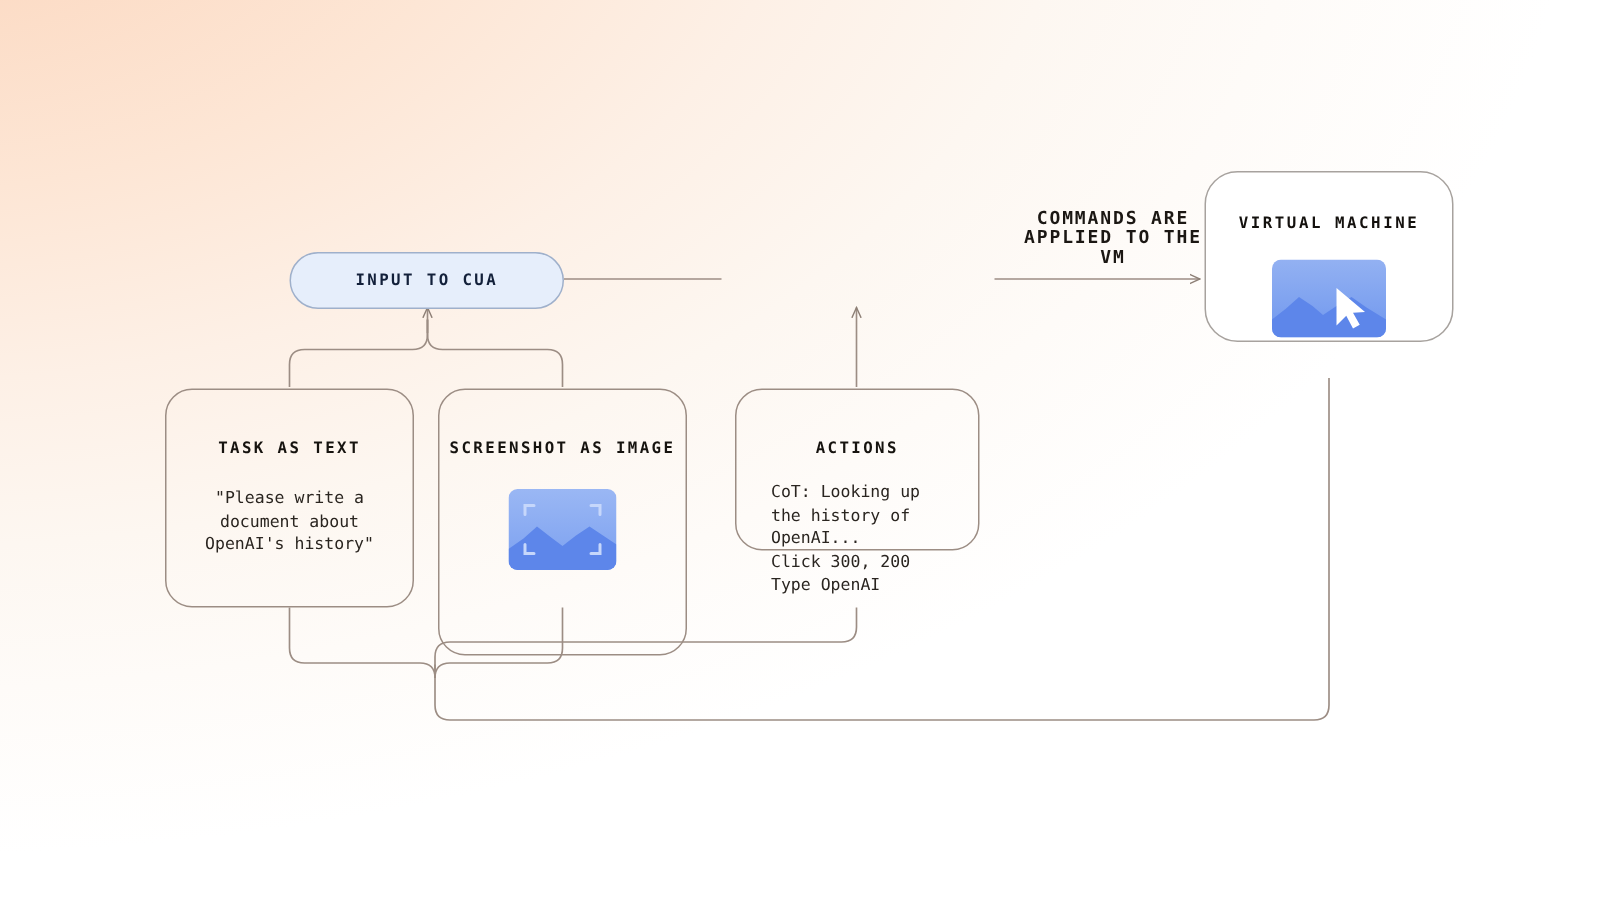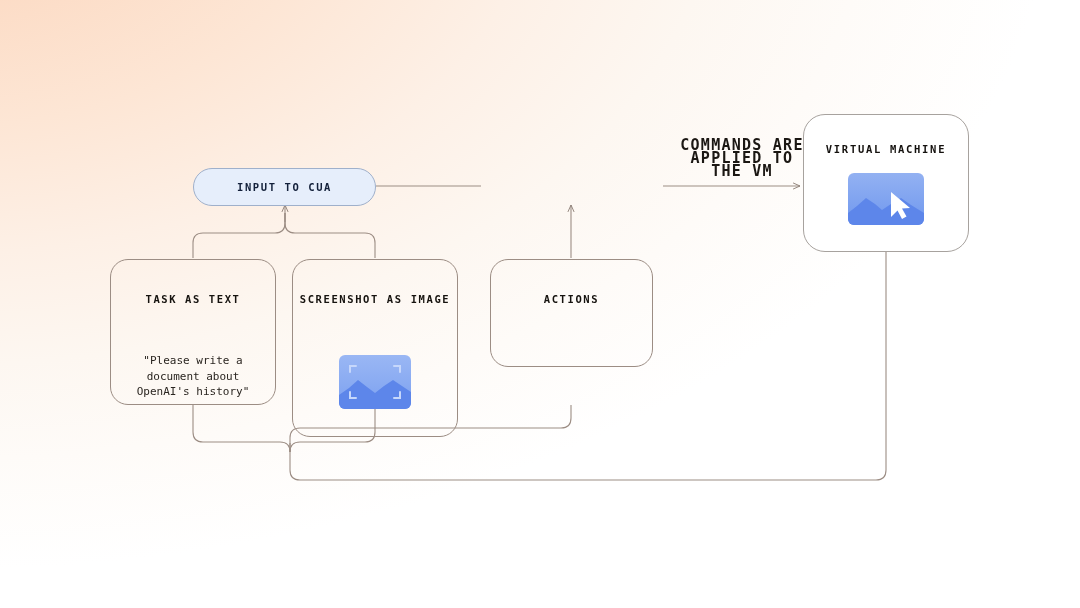--- a/index.html
+++ b/index.html
@@ -51,21 +51,20 @@
     line-height: 15px;
     text-align: center;
     white-space: pre-line;
   }
 
   .card {
     background: transparent;
     border: 1px solid #9c8d84;
     border-radius: 18px;
     padding-top: 32px;
-    gap: 29px;
   }
   .card .title {
     color: #16130f;
     font-size: 10.5px;
     letter-spacing: 1.6px;
     font-weight: 700;
     text-align: center;
     line-height: 14px;
   }
   .card .body {
@@ -99,21 +98,21 @@
   
   .imgicon {
     position: relative;
   }
   .imgicon svg { display: block; }
 
   
   .edge-label {
     position: absolute;
     color: #1b1713;
-    font-size: 15px;
+    font-size: 12px;
     letter-spacing: 1.25px;
     line-height: 13px;
     text-align: center;
     white-space: pre-line;
     font-weight: 700;
   }
 </style>
 </head>
 <body>
 
@@ -183,23 +182,28 @@
           <path d="M 61 17 L 61 11 L 55 11"></path>
           <path d="M 11 37 L 11 43 L 17 43"></path>
           <path d="M 61 37 L 61 43 L 55 43"></path>
         </g>
       </svg>
     </div>
   </div>
 
   <div class="node card" style="left:490px; top:259px; width:163px; height:108px;">
     <div class="title">ACTIONS</div>
-  </div>
-
-  <div class="node vmbox" style="left:803px; top:114px; width:166px; height:138px;">
+    <div class="body left" style="margin-top:14px;">CoT: Looking up
+the history of
+OpenAI...
+Click 300, 200
+Type OpenAI</div>
+  </div>
+
+  <div class="node vmbox" style="left:803px; top:114px; width:166px; height:114px;">
     <div class="title">VIRTUAL MACHINE</div>
     <div class="imgicon" style="margin-top:18px;">
       <svg width="76" height="52" viewBox="0 0 76 52" xmlns="http://www.w3.org/2000/svg">
         <defs>
           <linearGradient id="gVm" x1="0" y1="0" x2="0" y2="1">
             <stop offset="0%" stop-color="#93b1f2"></stop>
             <stop offset="100%" stop-color="#6f97ee"></stop>
           </linearGradient>
           <clipPath id="clipVm">
               <rect x="0" y="0" width="76" height="52" rx="6"></rect>

